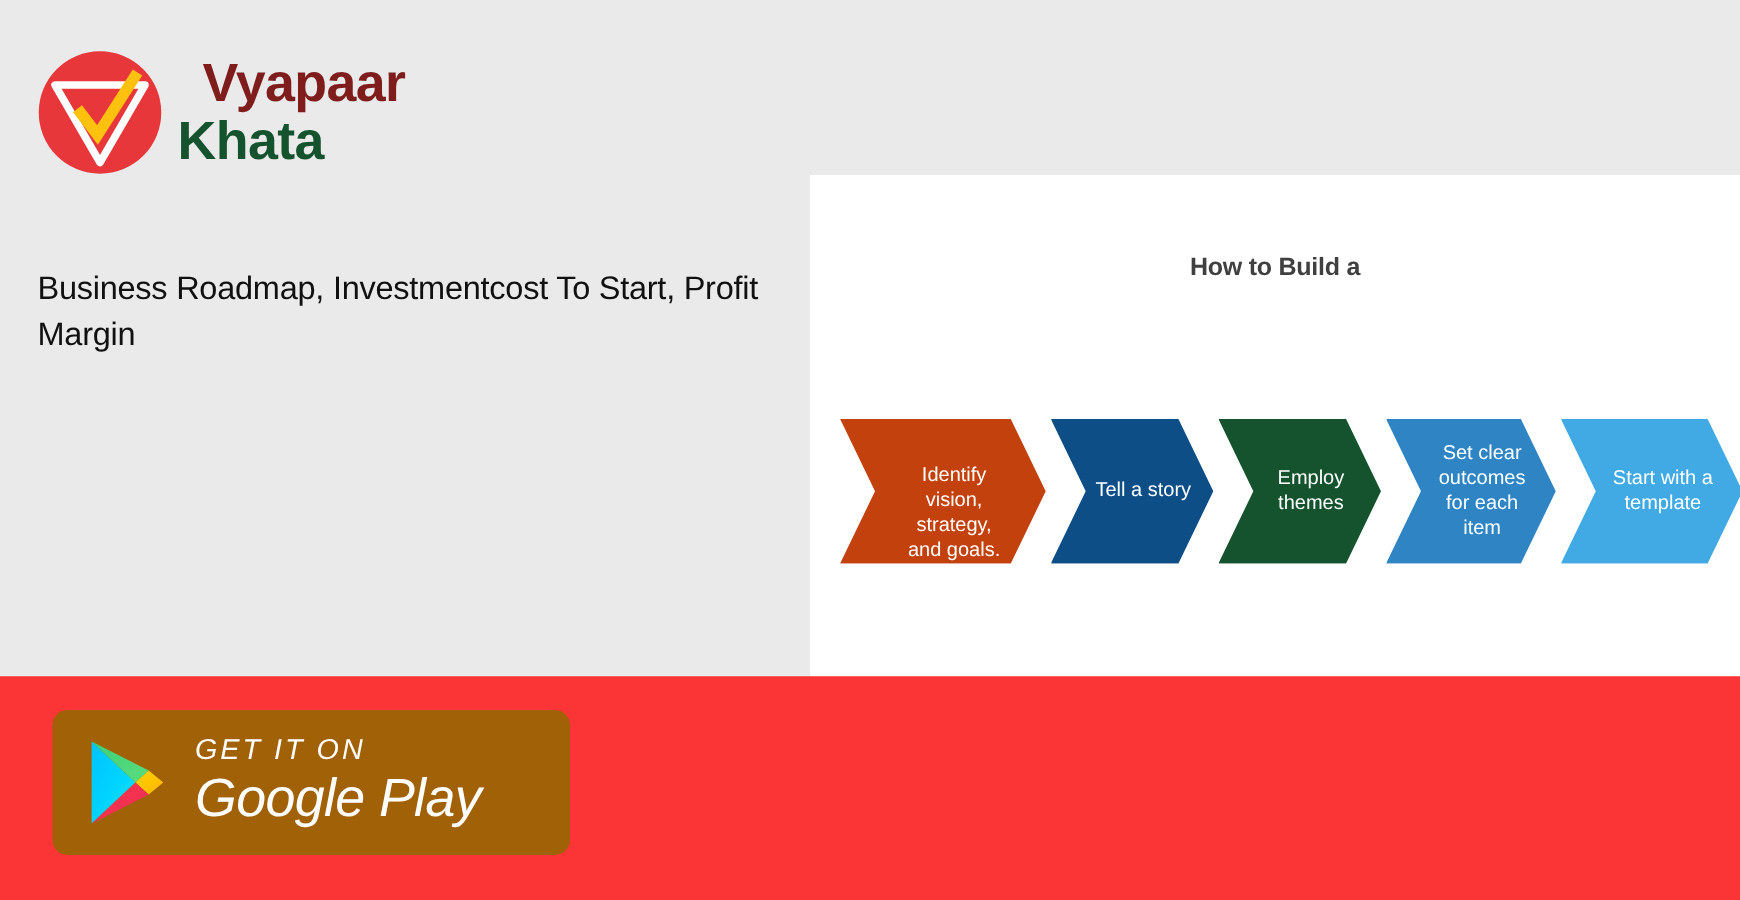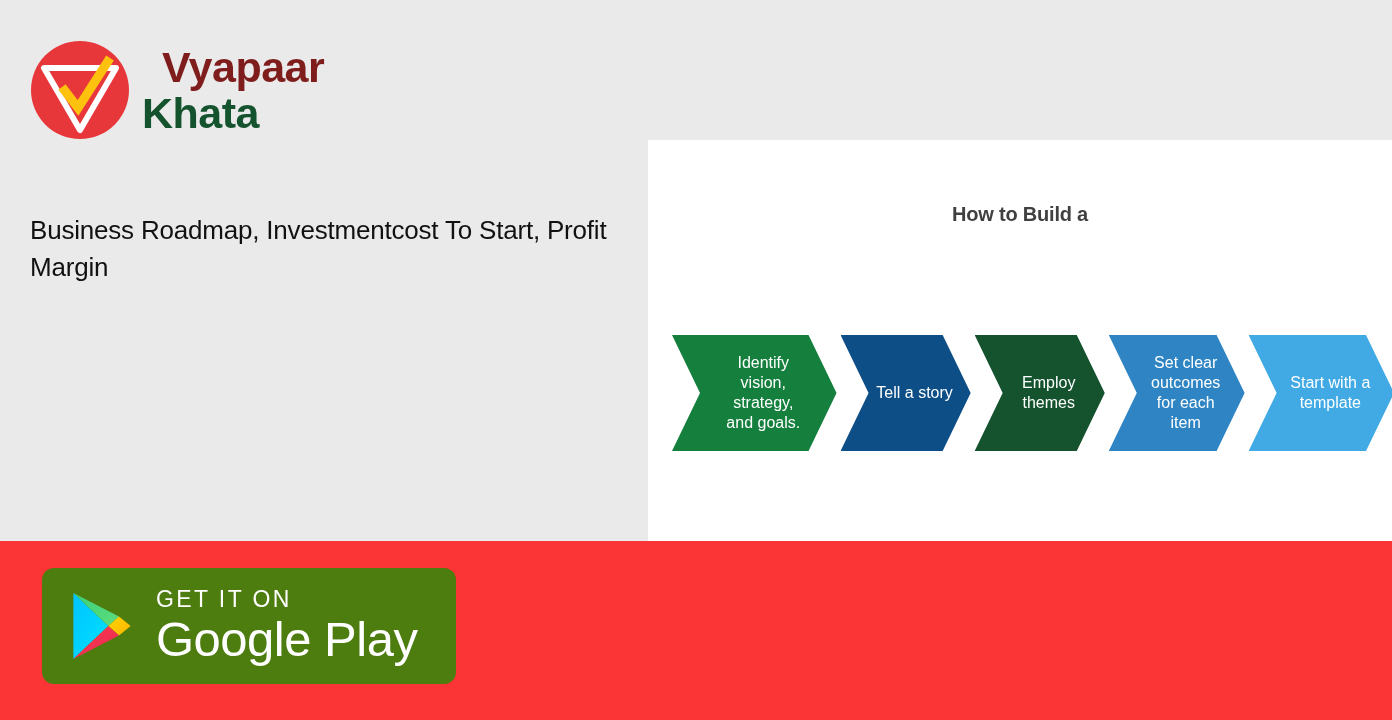--- a/index.html
+++ b/index.html
@@ -159,24 +159,25 @@
     white-space: pre-line;
   }
 
   
   #google-play-badge {
     position: absolute;
     left: 42px;
     top: 568px;
     width: 414px;
     height: 116px;
-    background: #4d7c0f;
+    background: #a16207;
     border-radius: 12px;
     display: flex;
     align-items: center;
+    font-style: italic;
   }
   #gp-icon {
     width: 64px;
     height: 70px;
     margin-left: 28px;
     margin-right: 22px;
     flex: none;
   }
   #gp-text {
     display: flex;
@@ -184,39 +185,39 @@
     justify-content: center;
   }
   #gp-small {
     color: #ffffff;
     font-size: 23px;
     letter-spacing: 2.4px;
     line-height: 26px;
   }
   #gp-large {
     color: #ffffff;
-    font-size: 49px;
+    font-size: 43px;
     line-height: 54px;
     letter-spacing: -0.5px;
   }
 </style>
 </head>
 <body>
 
 <div id="banner">
 
   <div id="roadmap-card">
 
     <div id="roadmap-title">
       <div>How to Build a</div>
     </div>
 
     <div id="chevron-chain">
 
-      <div class="chevron first" style="background:#15803d; width:172px;">
+      <div class="chevron first" style="background:#c2410c; width:172px;align-items:flex-end;">
         <span class="chevron-label">Identify
 vision,
 strategy,
 and goals.</span>
       </div>
 
       <div class="chevron" style="background:#0d4e87; width:136px;">
         <span class="chevron-label">Tell a story</span>
       </div>
 

